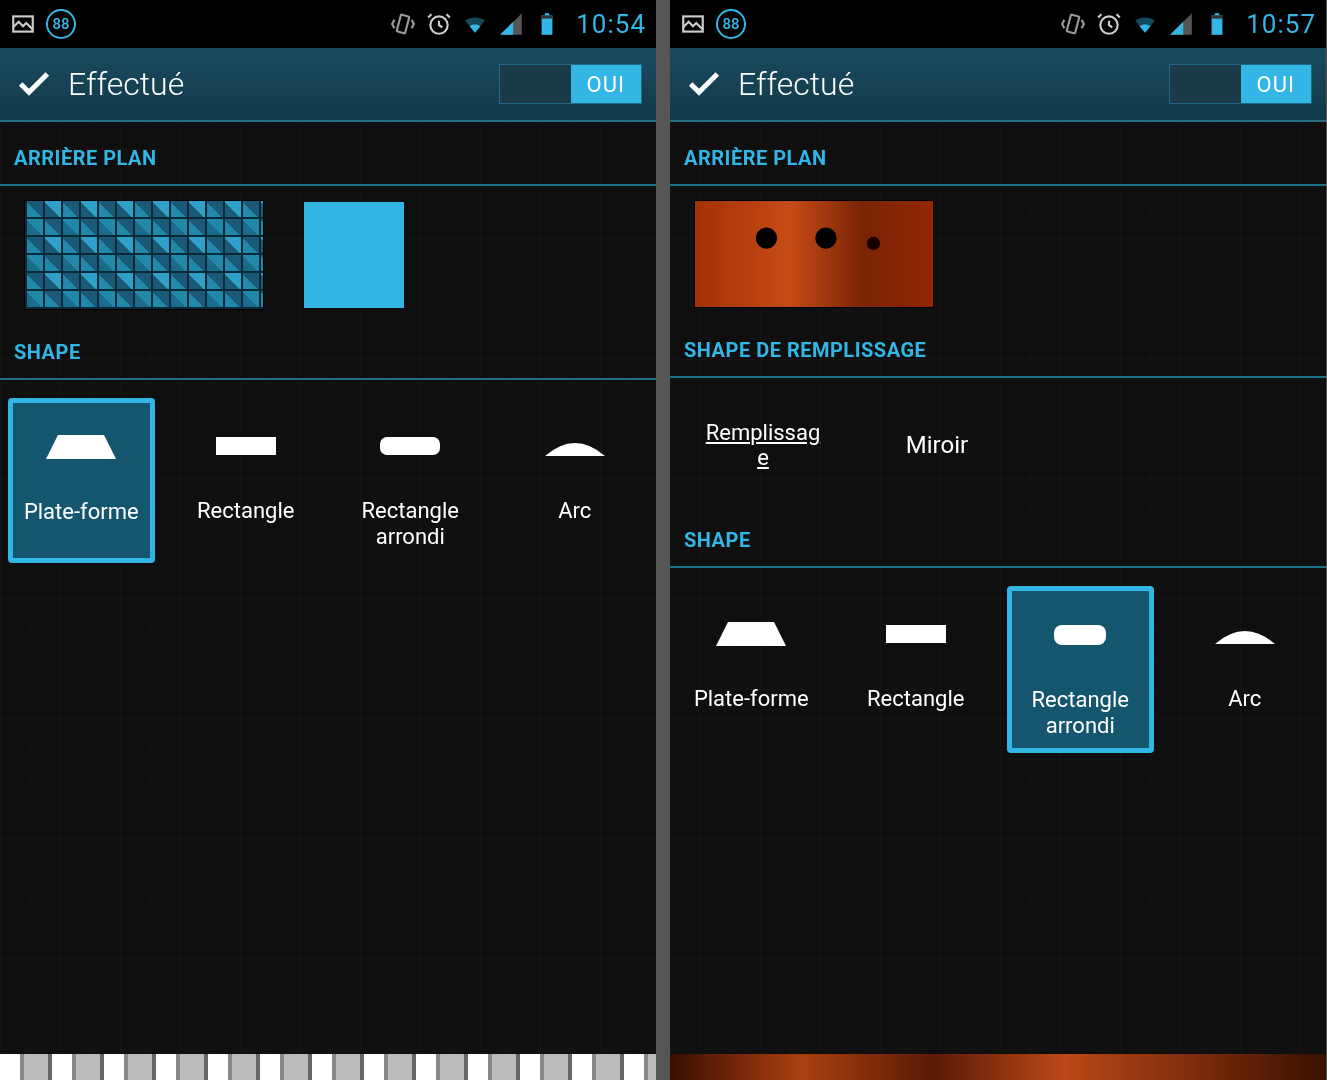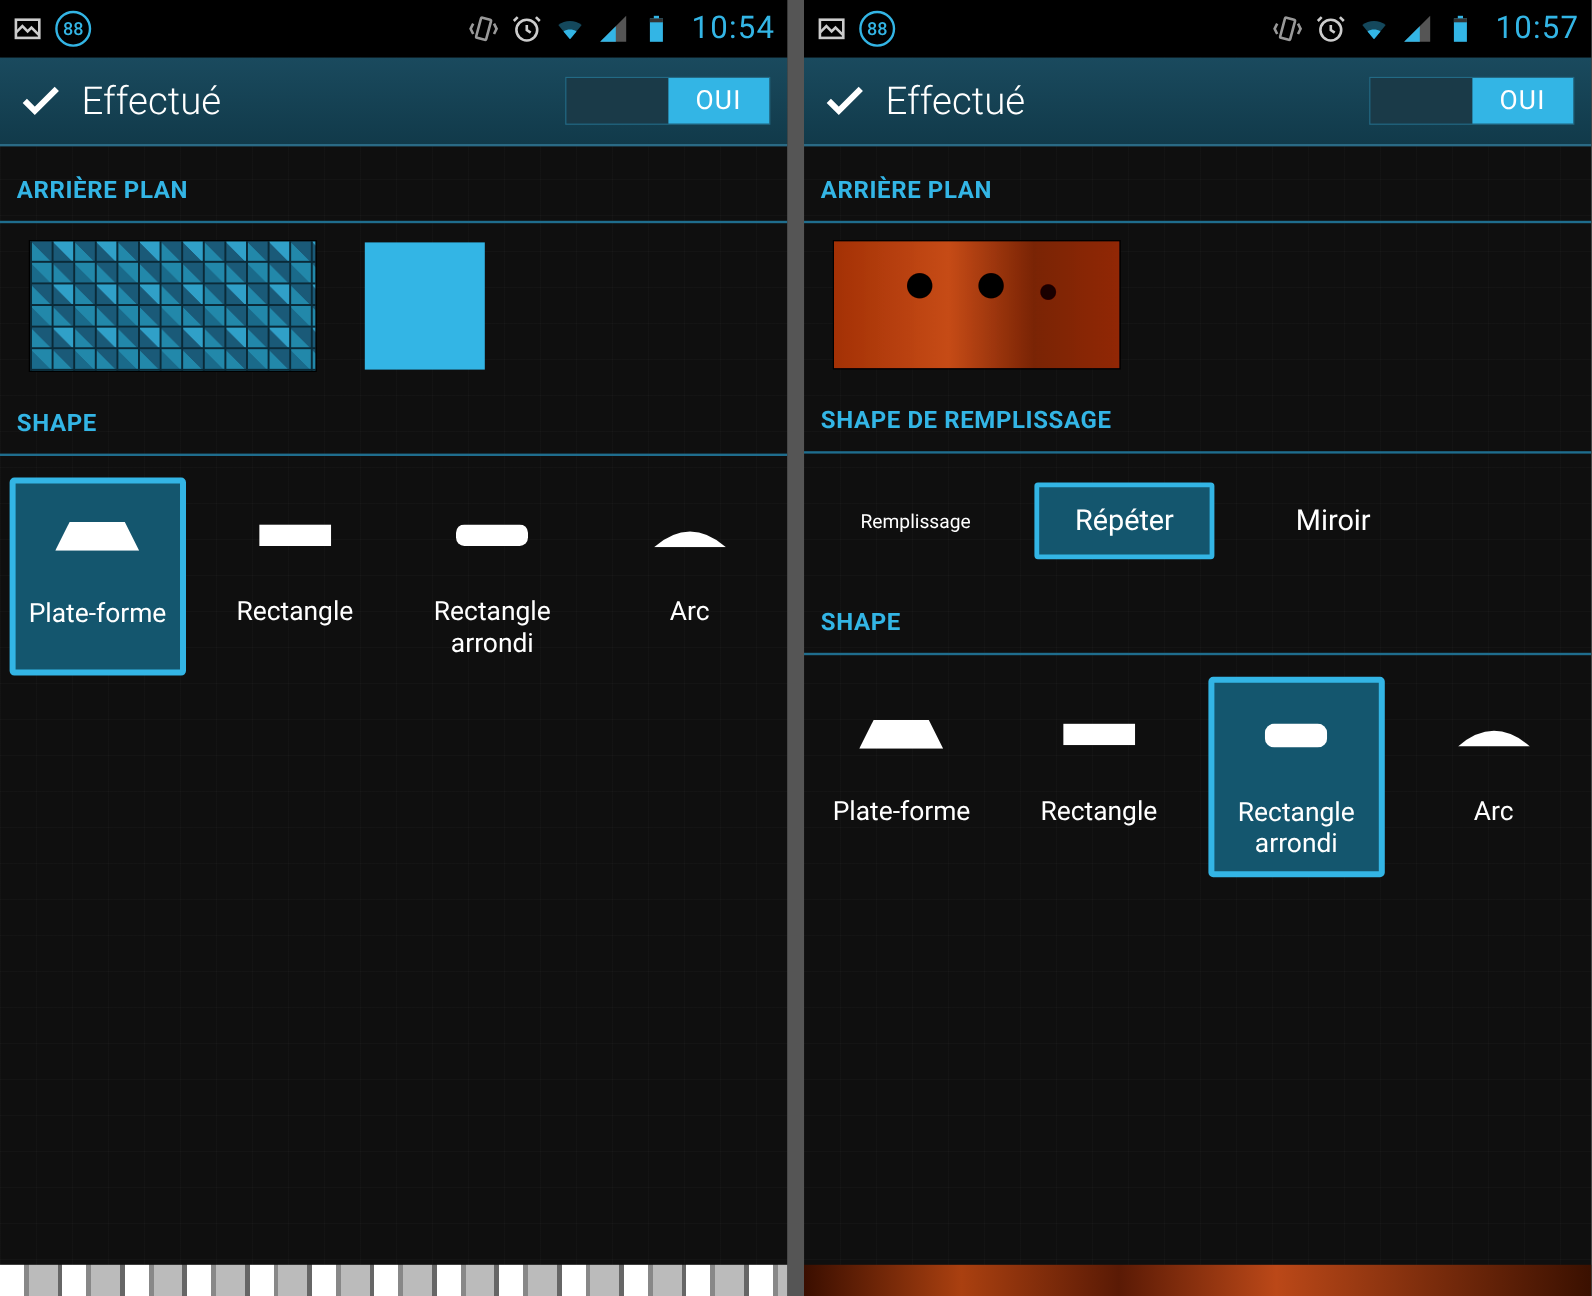--- a/index.html
+++ b/index.html
@@ -54,21 +54,21 @@
     background: linear-gradient(#1a4a5e,#113a4a);
     display: flex;
     align-items: center;
     padding: 0 14px;
     border-bottom: 2px solid #2a6a85;
   }
   .check-icon { width: 40px; height: 40px; margin-right: 14px; }
   .action-title { font-size: 32px; color: #fff; font-weight: 300; }
   .toggle {
     margin-left: auto;
-    width: 171px; height: 40px;
+    width: 143px; height: 40px;
     background: #1a3a48;
     display: flex;
     border: 1px solid #226a85;
     justify-content: space-between;
   }
   .toggle-off { flex: 1; }
   .toggle-on {
     flex: 1;
     background: #33b5e5;
     color: #fff;
@@ -122,21 +122,21 @@
     color: #fff;
     font-size: 24px;
     padding: 18px 12px;
     border-radius: 3px;
   }
   .fill-opt.sel {
     background: #14566e;
     border: 4px solid #33b5e5;
     padding: 14px 20px;
   }
-  .fill-opt-small { font-size: 16px; max-width: 140px; word-wrap: break-word; }
+  .fill-opt-small { font-size: 22px; max-width: 140px; word-wrap: break-word; text-decoration: underline; }
   
   .shape-row { display: flex; gap: 18px; padding: 18px 8px; }
   .shape-item {
     width: 148px;
     display: flex;
     flex-direction: column;
     align-items: center;
     padding: 12px 4px;
     border-radius: 4px;
   }
@@ -330,21 +330,20 @@
 
   <div class="content">
     <div class="section-header">ARRIÈRE PLAN</div>
     <div class="bg-row">
       <div class="bg-preview-image"></div>
     </div>
 
     <div class="section-header">SHAPE DE REMPLISSAGE</div>
     <div class="fillmode-row">
       <div class="fill-opt fill-opt-small">Remplissage</div>
-      <div class="fill-opt sel">Répéter</div>
       <div class="fill-opt">Miroir</div>
     </div>
 
     <div class="section-header">SHAPE</div>
     <div class="shape-row">
       <div class="shape-item">
         <div class="shape-icon-box">
             <span><svg width="70" height="24" viewBox="0 0 70 24">
                 <path d="M12 0 L58 0 L70 24 L0 24 Z" fill="#fff"></path>
               </svg></span>

